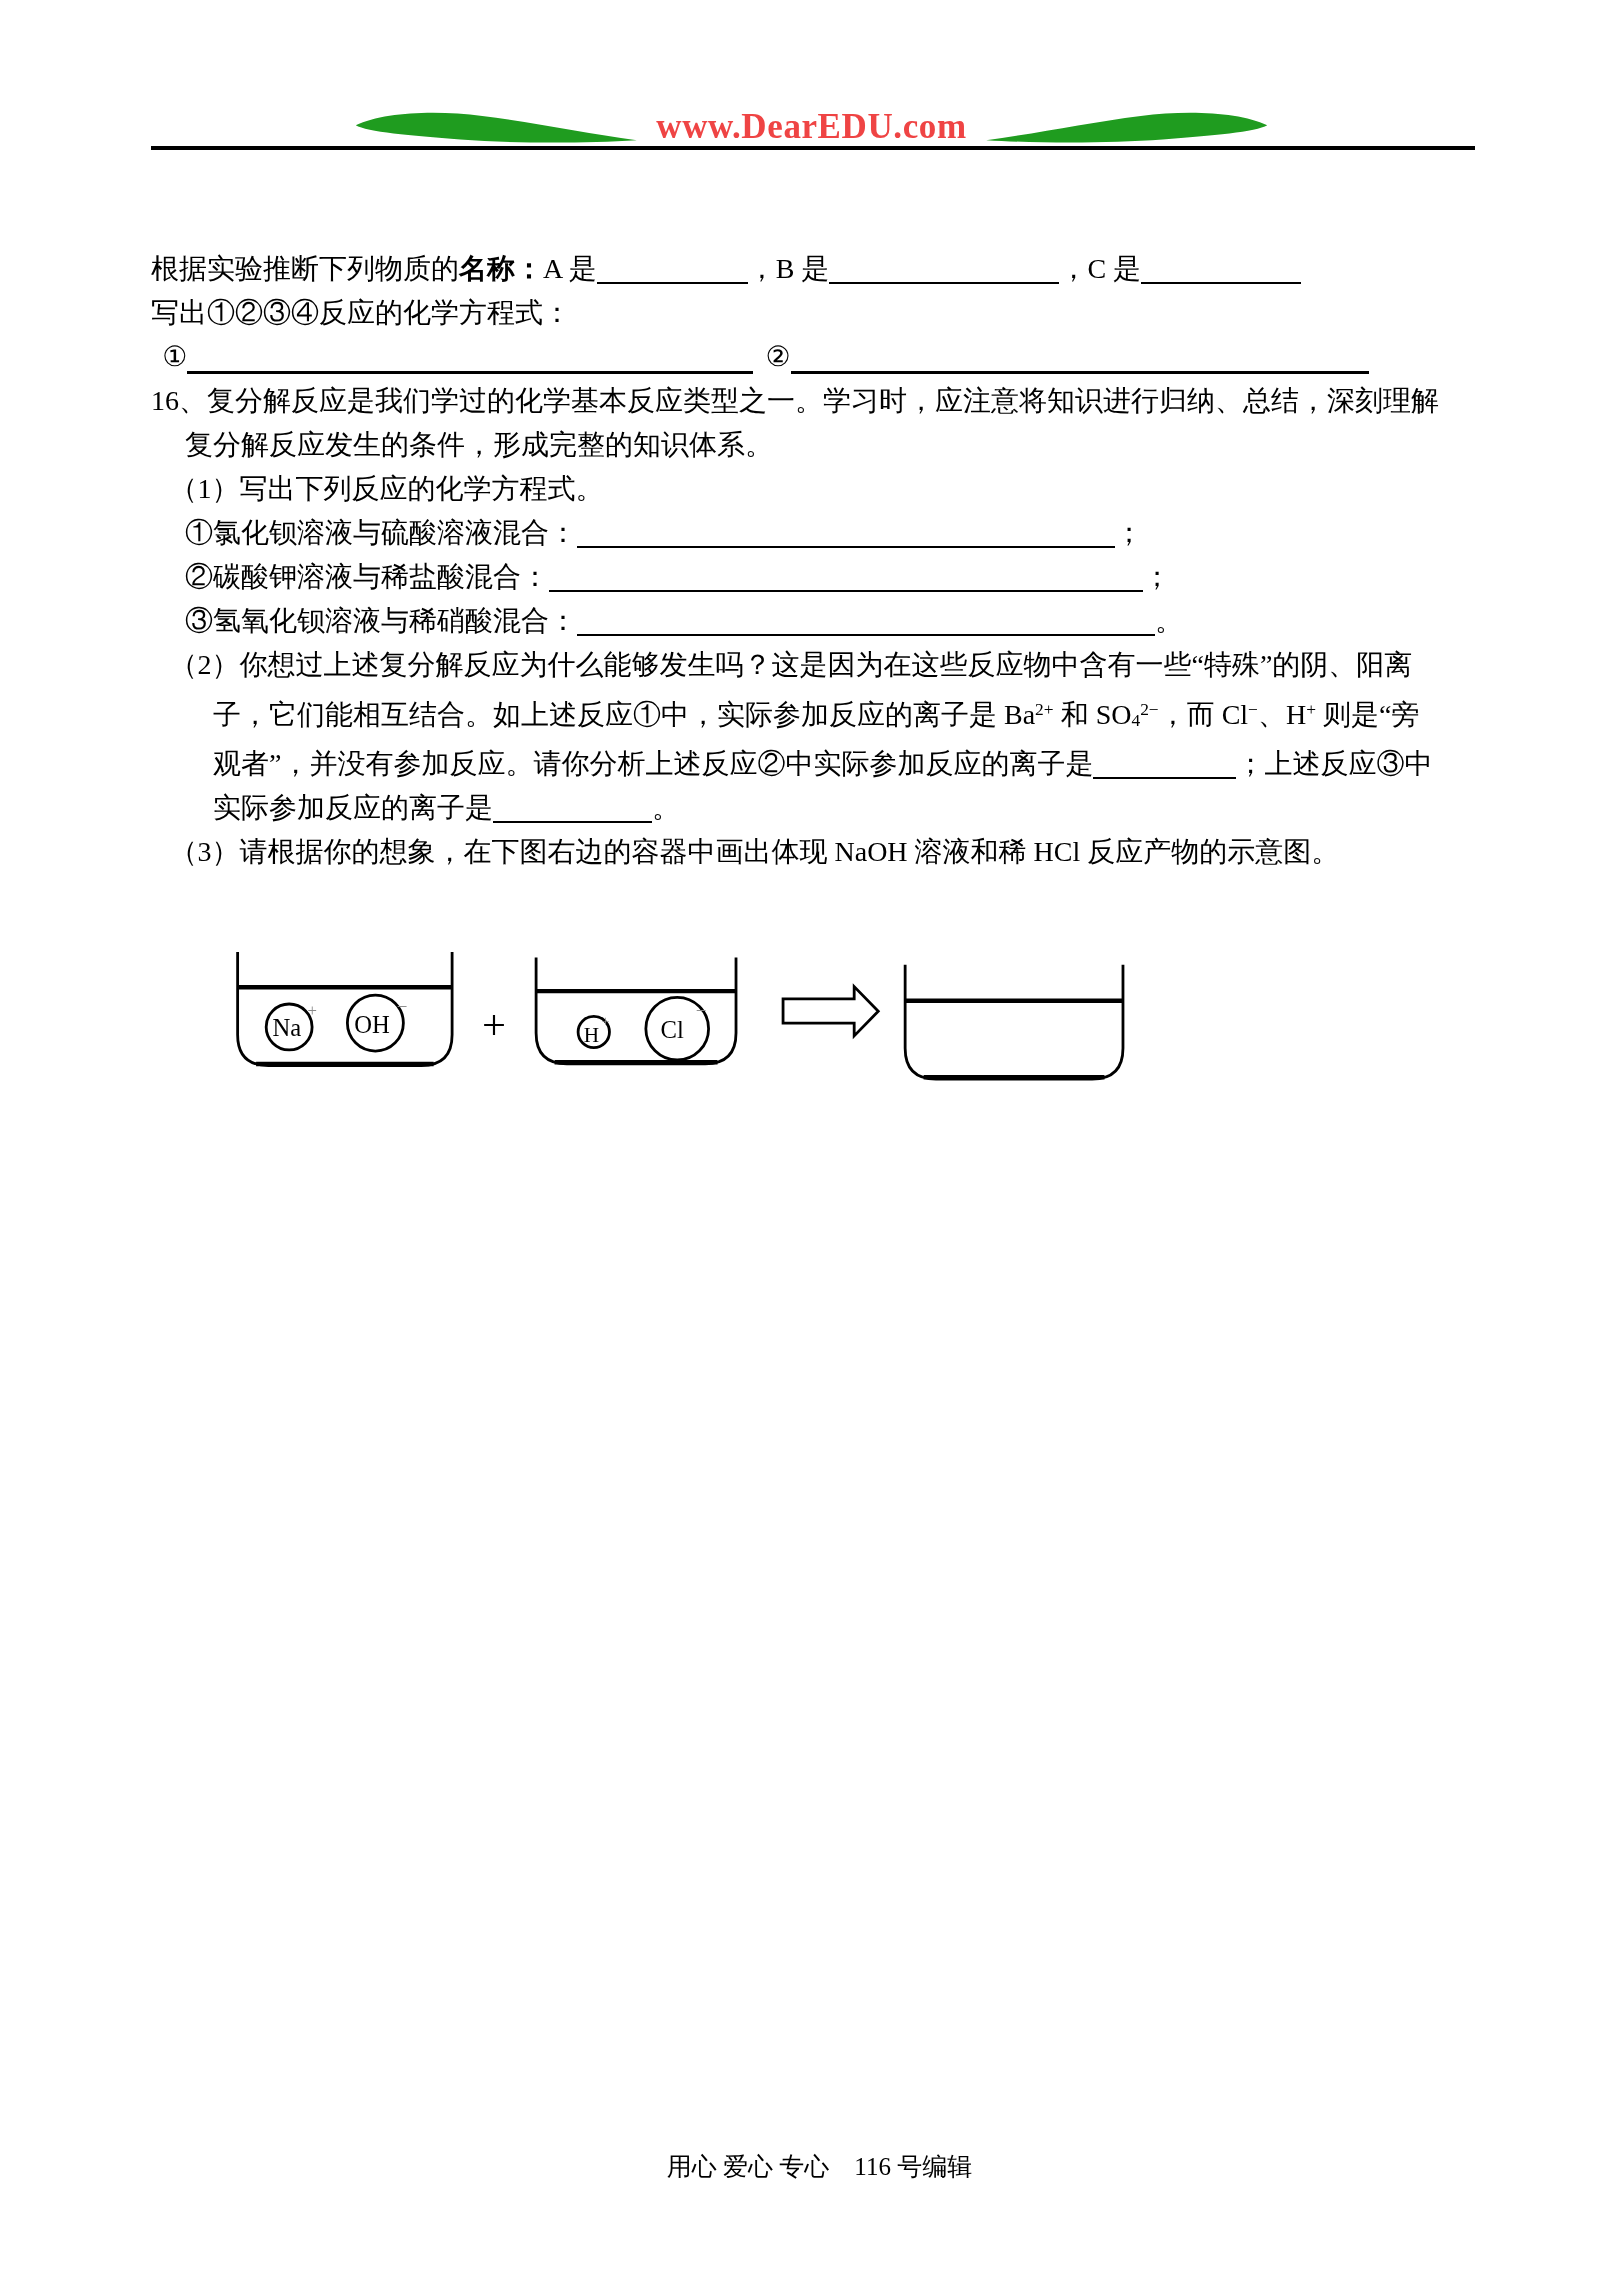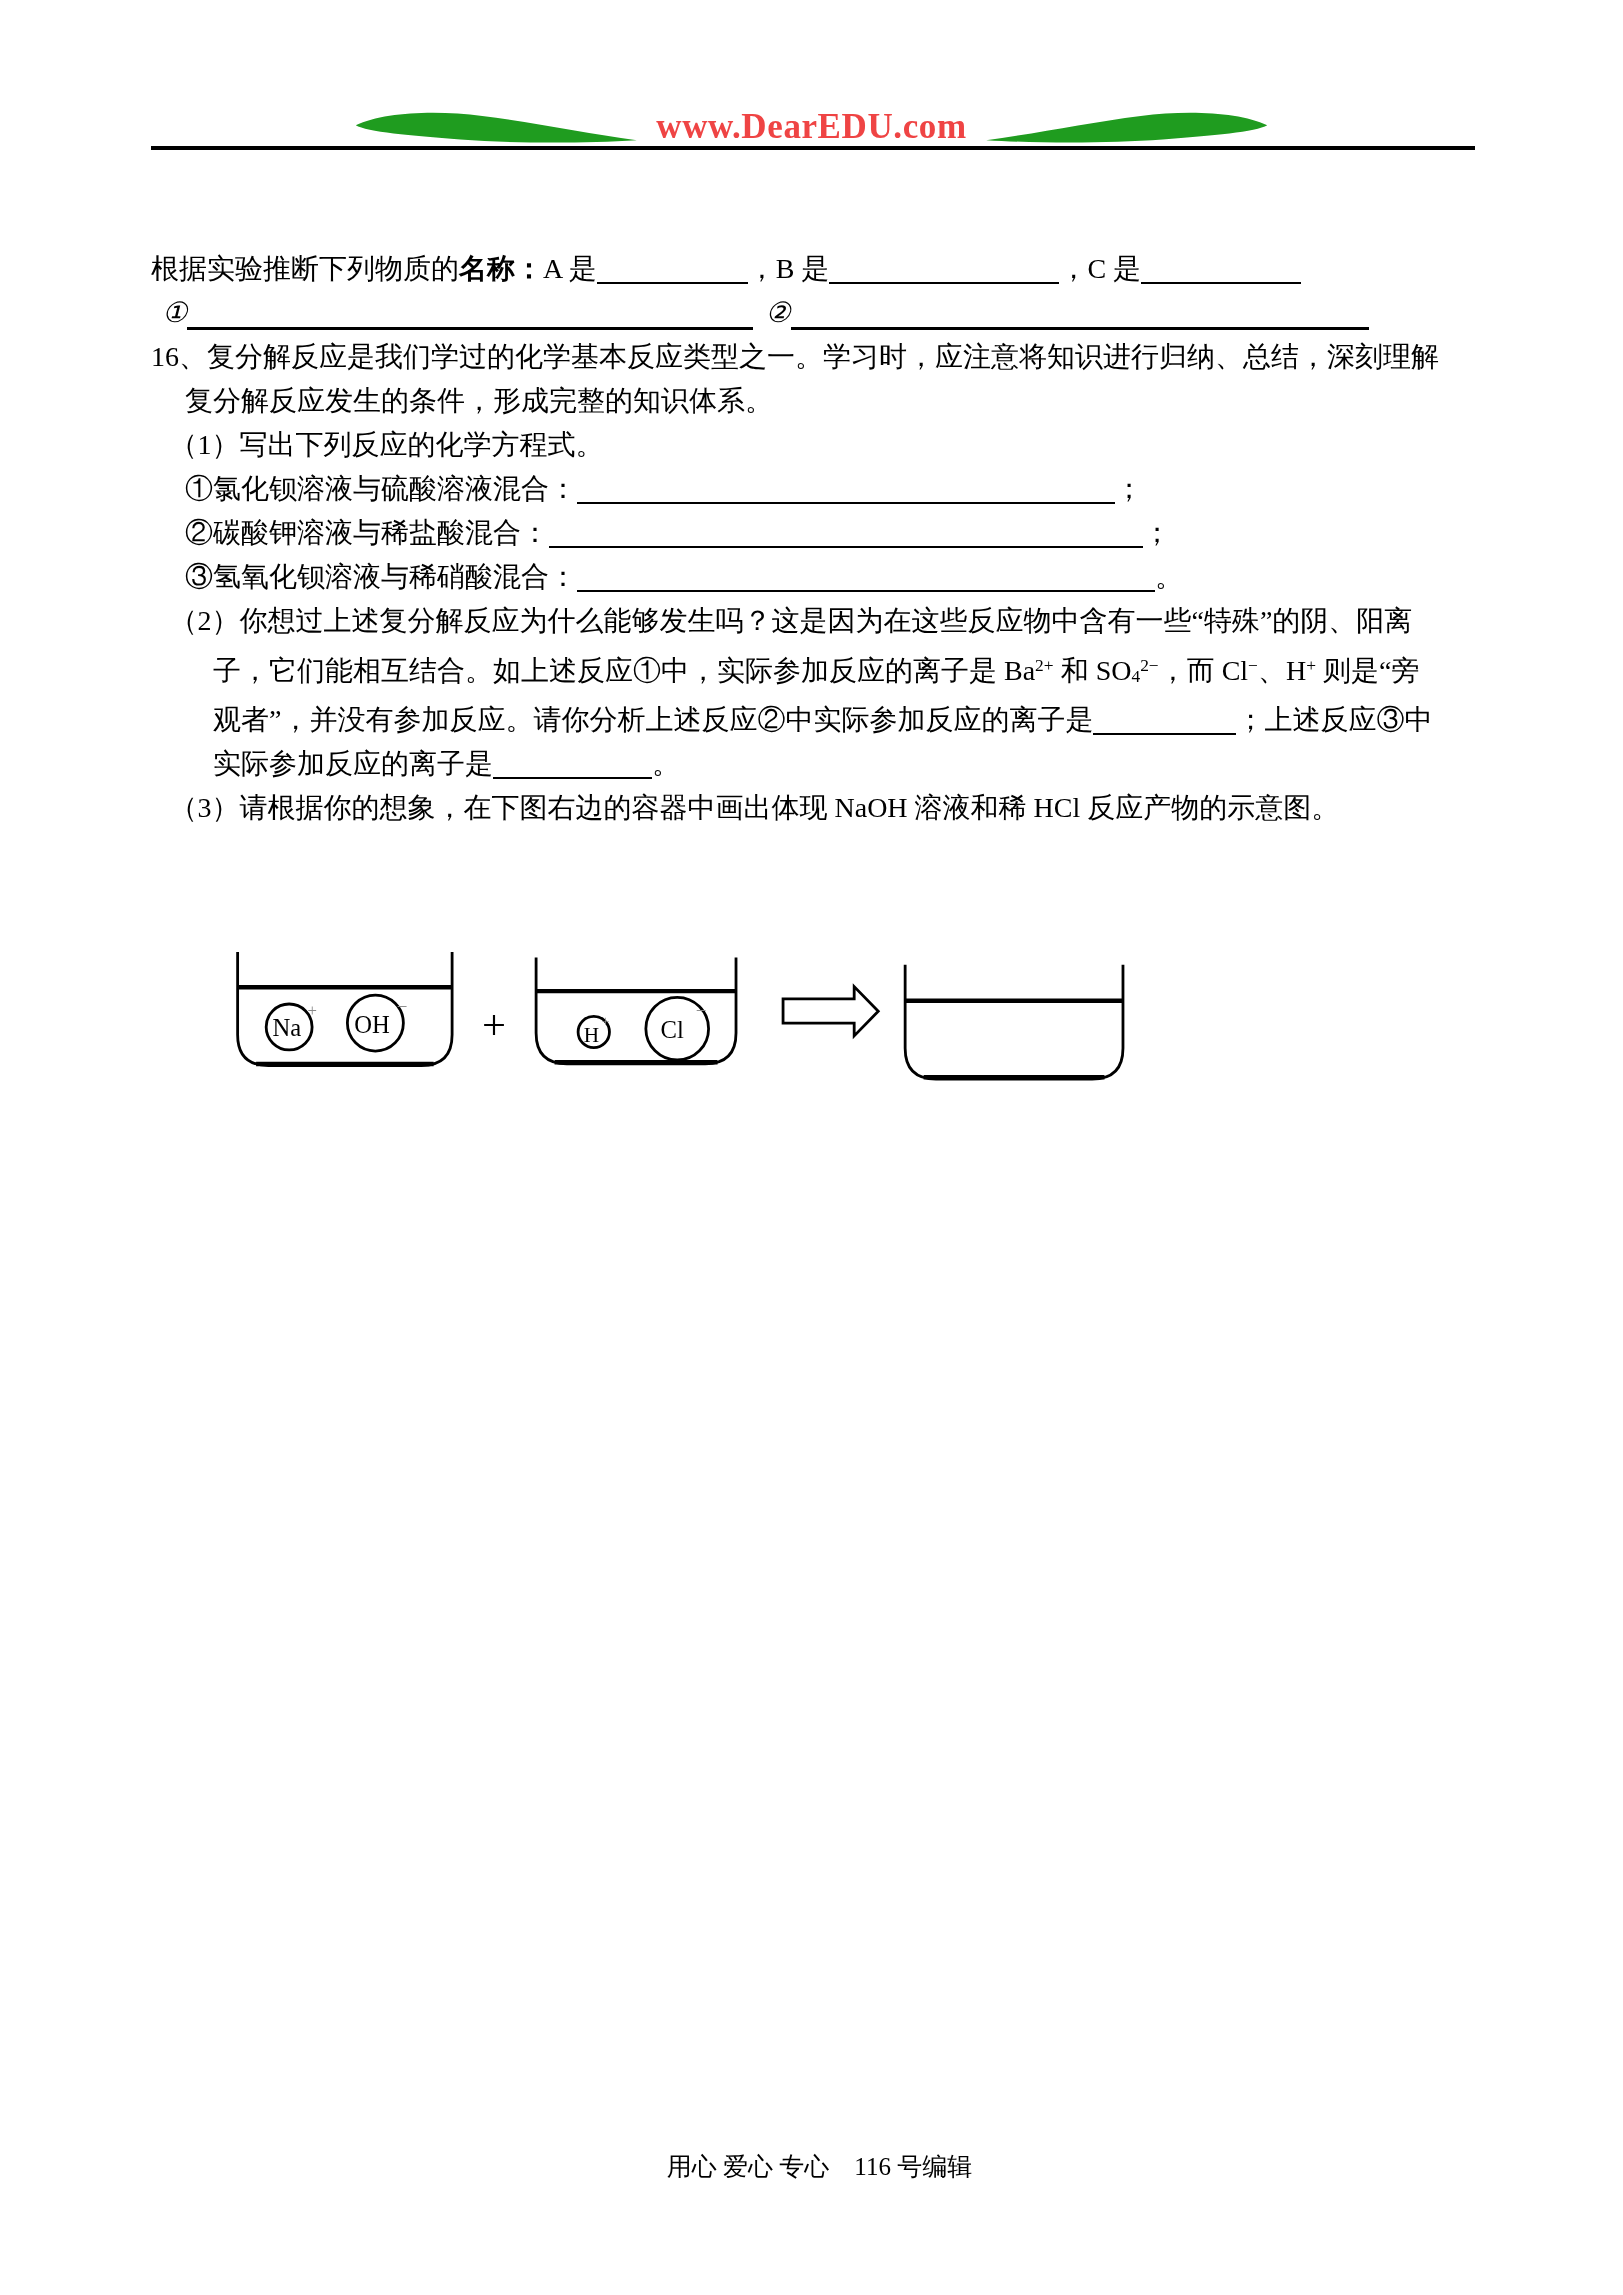--- a/index.html
+++ b/index.html
@@ -14,21 +14,21 @@
   .logo-text{font-size:35px;font-weight:bold;line-height:1;letter-spacing:0.6px;}
   .swoosh{display:block;}
   .header-rule{position:absolute;left:151px;top:146px;width:1324px;height:3.9px;background:#000;}
   
   .content{position:absolute;left:151px;top:247px;width:1346px;
     font-size:28px;line-height:44px;}
   .l{display:block;white-space:nowrap;}
   .ind-a{padding-left:18.5px;}   
   .ind-b{padding-left:62px;}  
   .ind-c{padding-left:34px;}   
-  .ind-d{padding-left:11.2px;font-style:italic;}   
+  .ind-d{padding-left:11.2px;}   
   .b{font-weight:bold;}
   .blank{display:inline-block;border-bottom:2.2px solid #000;height:31px;vertical-align:-5.6px;}
   .blank-eq{display:inline-block;border-bottom:3.4px solid #000;height:31px;vertical-align:-7.9px;}
   .sup{font-size:17.4px;vertical-align:0.5em;}
   .sub{font-size:17.4px;vertical-align:-0.15em;}
   .gap-l{margin-left:12.3px;}
   
   .diagram{position:absolute;left:230px;top:948px;}
   
   .footer{position:absolute;left:8px;top:2152px;width:100%;text-align:center;
@@ -47,20 +47,21 @@
   </svg>
 </div>
 <div class="header-rule"></div>
 
 <div class="content">
 
   <span class="l">
     <span>根据实验推断下列物质的</span><span class="b">名称：</span><span>A 是</span><span class="blank" style="width:151px"></span><span>，B 是</span><span class="blank" style="width:230px"></span><span>，C 是</span><span class="blank" style="width:160px"></span>
   </span>
 
+  <span class="l">写出①②③④反应的化学方程式：</span>
 
   <span class="l ind-d">
     <span>①</span><span class="blank-eq" style="width:566px"></span><span class="gap-l">②</span><span class="blank-eq" style="width:578px"></span>
   </span>
 
 
   <span class="l">16、复分解反应是我们学过的化学基本反应类型之一。学习时，应注意将知识进行归纳、总结，深刻理解</span>
   <span class="l ind-c">复分解反应发生的条件，形成完整的知识体系。</span>
 
   <span class="l ind-a">（1）写出下列反应的化学方程式。</span>

